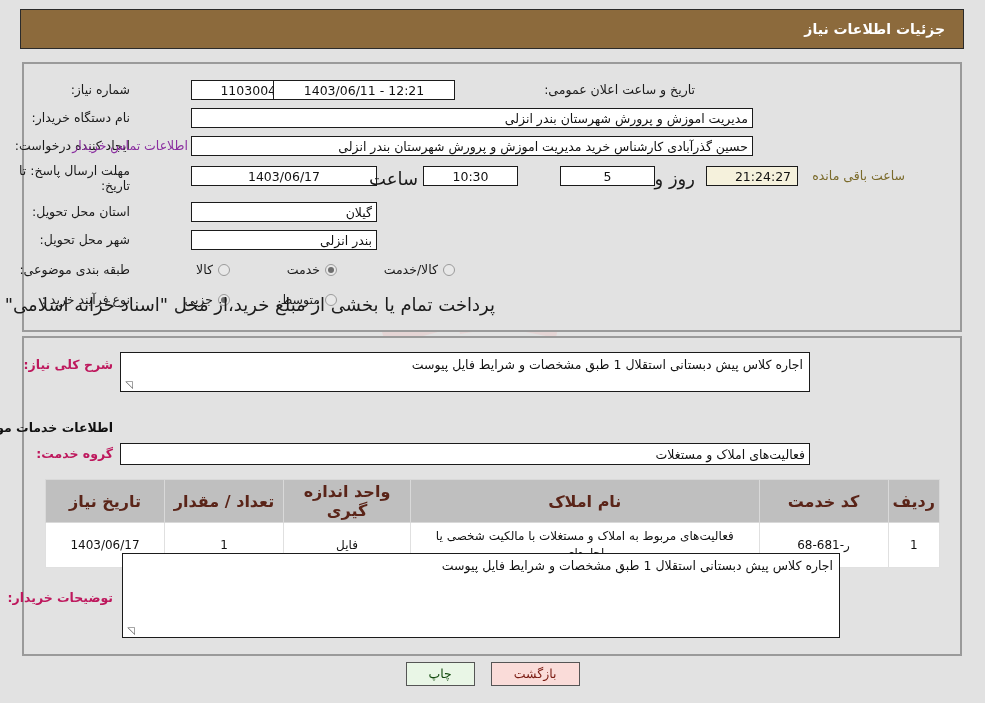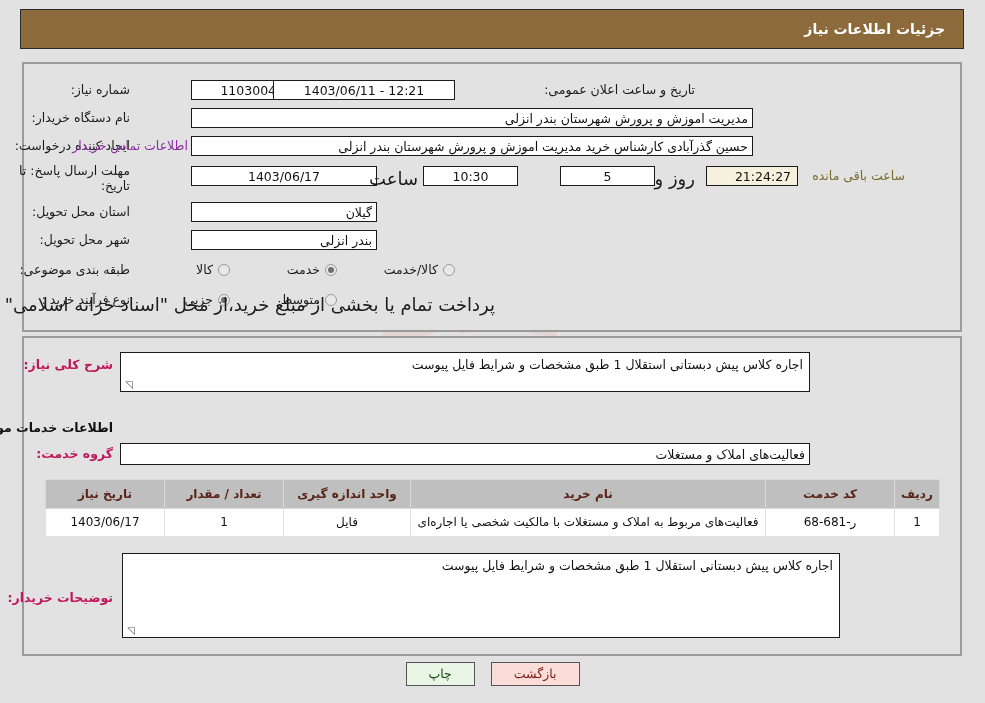--- a/index.html
+++ b/index.html
@@ -89,21 +89,21 @@
     position:absolute;left:2px;bottom:1px;width:10px;height:10px;
     color:#555;font-size:10px;line-height:10px;
   }
   
   table.need{
     position:absolute;left:45px;top:479px;width:895px;
     border-collapse:collapse;background:#fff;z-index:3;
   }
   table.need th{
     background:#bfbfbf;color:#5a2418;font-weight:bold;
-    font-size:12px;height:24px;border:1px solid #d9d9d9;
+    font-size:16px;height:24px;border:1px solid #d9d9d9;
     padding:2px 4px;
   }
   table.need td{
     background:#fff;color:#111;font-size:12px;
     border:1px solid #e0e0e0;padding:5px 6px;text-align:center;
     vertical-align:middle;line-height:17px;
   }
   table.need td.ltr{direction:ltr;}
   
   .btnbar{
@@ -236,21 +236,21 @@
 <div style="position:absolute;top:446px;right:872px;z-index:3;">
   <span class="bold-lbl">گروه خدمت:</span>
 </div>
 <div class="box r" style="position:absolute;top:443px;right:175px;width:690px;height:22px;line-height:21px;z-index:3;">فعالیت‌های  املاک و مستغلات</div>
 
 <table class="need">
   <thead>
     <tr>
       <th style="width:36px;">ردیف</th>
       <th style="width:120px;">کد خدمت</th>
-      <th>نام خرید</th>
+      <th>نام املاک</th>
       <th style="width:118px;">واحد اندازه گیری</th>
       <th style="width:110px;">تعداد / مقدار</th>
       <th style="width:110px;">تاریخ نیاز</th>
     </tr>
   </thead>
   <tbody>
     <tr>
       <td class="ltr">1</td>
       <td class="ltr">ر-681-68</td>
       <td>فعالیت‌های مربوط به املاک و مستغلات با مالکیت شخصی یا اجاره‌ای</td>

